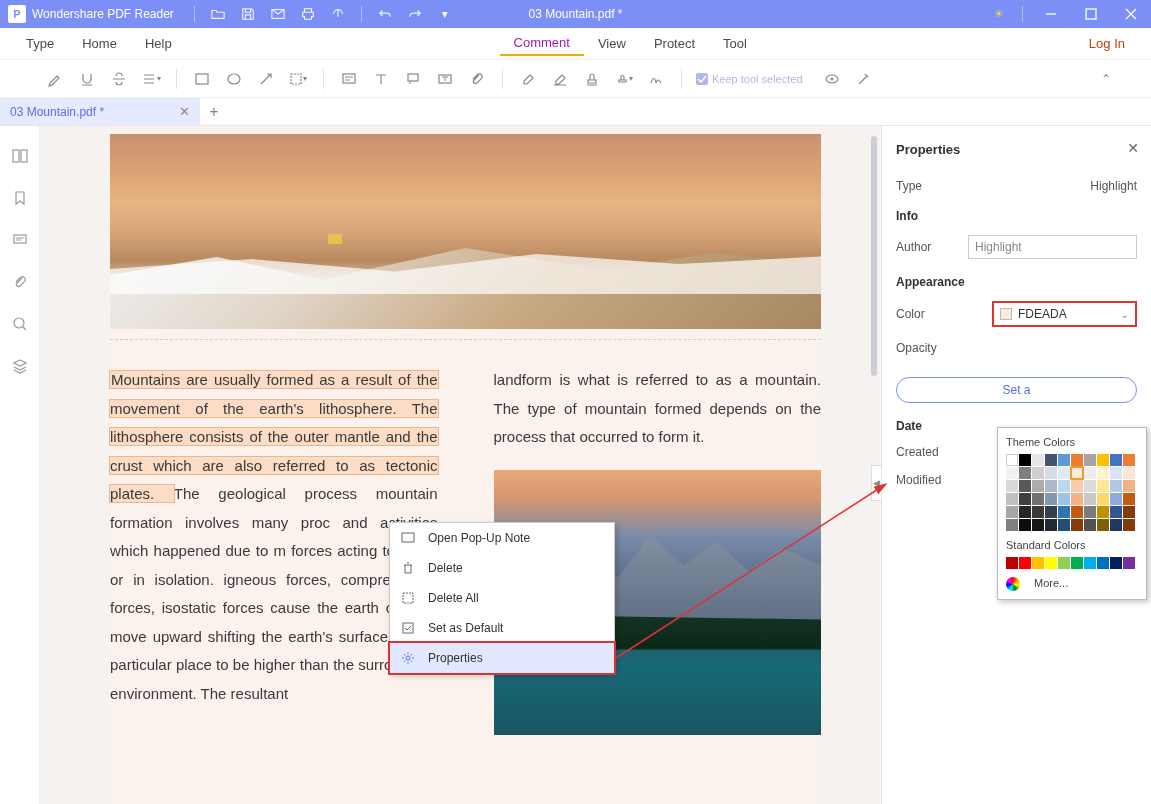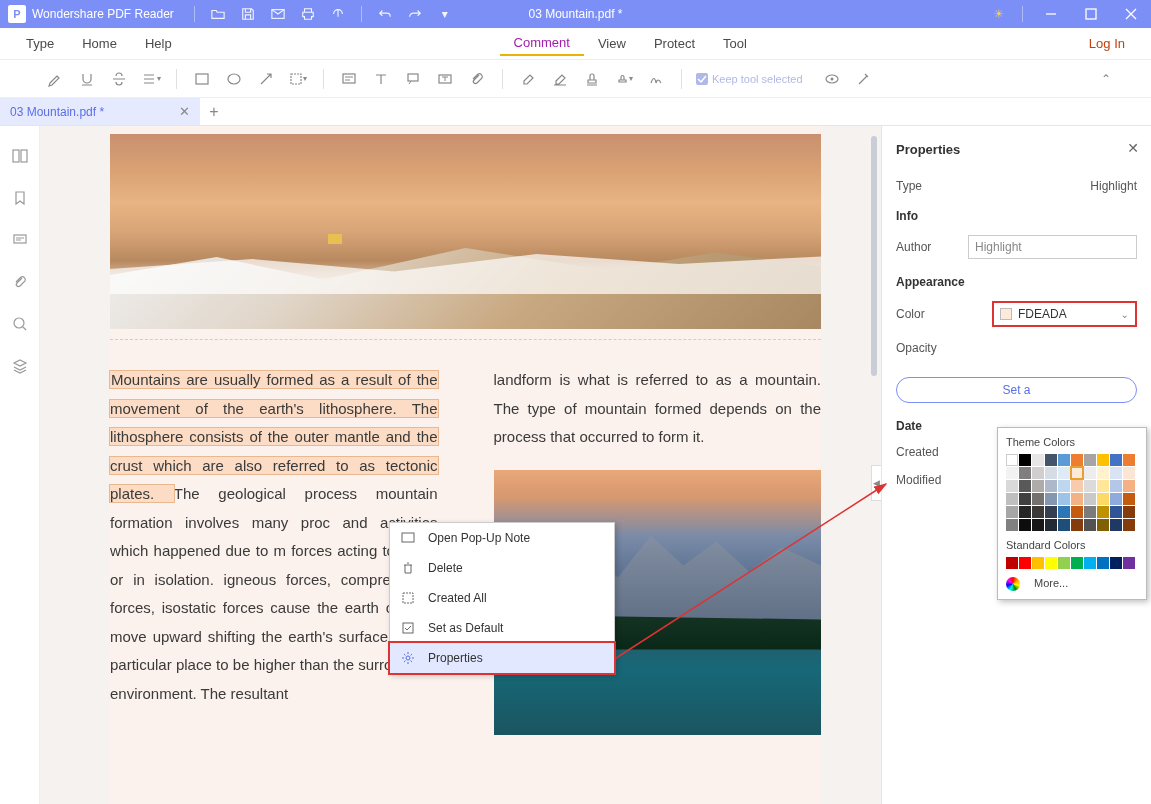--- a/index.html
+++ b/index.html
@@ -420,21 +420,21 @@
         </svg>
       </span>
       <span>Delete</span>
     </div>
   <div class="ctx-item">
       <span class="ctx-icon">
         <svg width="14" height="14">
           <rect x="2" y="2" width="10" height="10" fill="none" stroke="#666" stroke-dasharray="2 1"></rect>
         </svg>
       </span>
-      <span>Created All</span>
+      <span>Delete All</span>
     </div>
   <div class="ctx-item">
       <span class="ctx-icon">
         <svg width="14" height="14">
           <rect x="2" y="2" width="10" height="10" fill="none" stroke="#666"></rect>
           <path stroke="#666" fill="none" d="M4 7l2 2 4-4"></path>
         </svg>
       </span>
       <span>Set as Default</span>
     </div>

